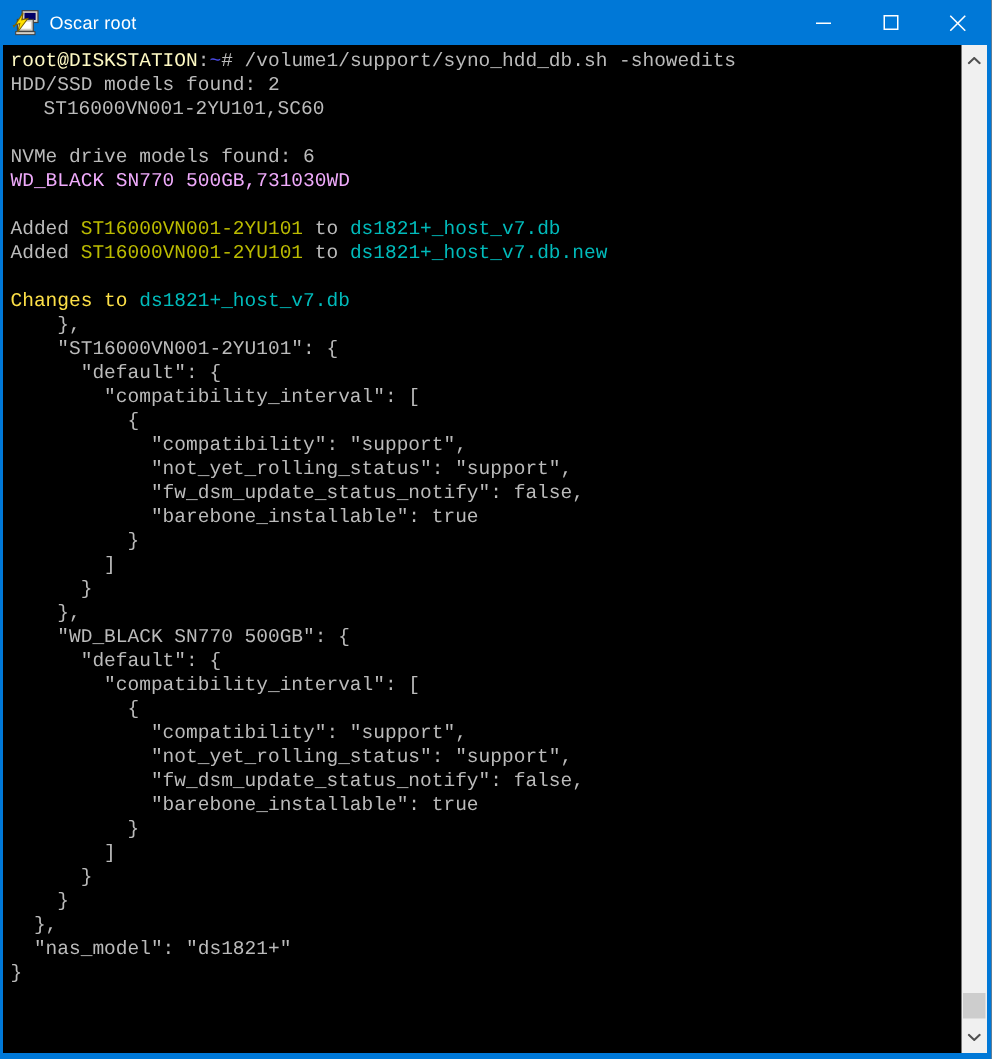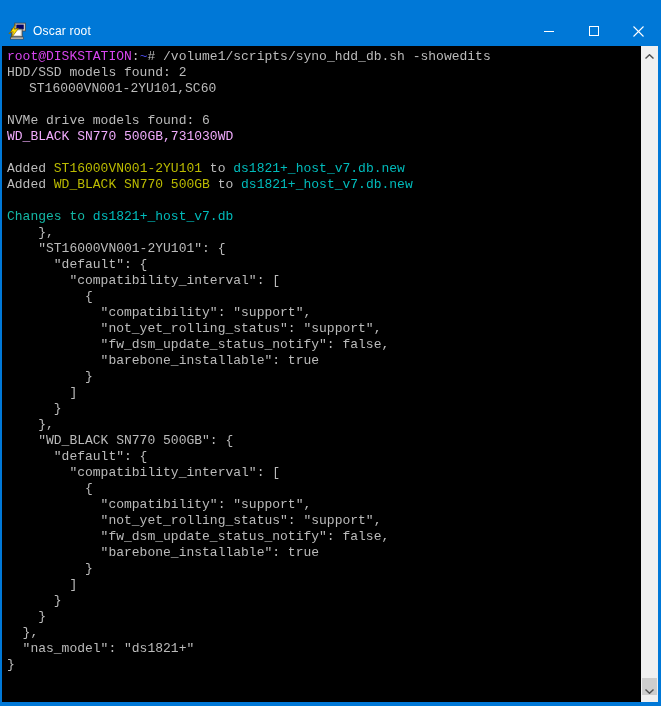--- a/index.html
+++ b/index.html
@@ -1,19 +1,19 @@
 <!DOCTYPE html>
 <html style="--accent: #0078D7; --titleFg: #FFFFFF; --termBg: #000000; --fg: #BBBBBB; --sbTrack: #F0F0F0; --sbThumb: #CDCDCD;"><head>
 <meta charset="utf-8">
 <style>
   * { margin:0; padding:0; box-sizing:border-box; }
   html,body { width:661px; height:706px; overflow:hidden; background:#fff;
               font-family:"Liberation Sans", sans-serif; }
   .window { width:661px; height:706px; background:var(--accent,#0078D7);
-            padding:16px 3px 4px 2px; display:flex; flex-direction:column; }
+            padding:0 3px 4px 2px; display:flex; flex-direction:column; }
   .titlebar { height:30px; flex:0 0 30px; display:flex; align-items:center;
               margin:0 -3px 0 -2px; padding-left:8px; color:var(--titleFg,#fff); }
   .app-icon { width:18px; height:18px; flex:0 0 18px; margin-right:7px; }
   .title-text { font-size:12px; letter-spacing:0.2px; flex:1 1 auto;
                 white-space:nowrap; overflow:hidden; }
   .tb-btn { width:45px; height:30px; display:flex; align-items:center;
             justify-content:center; cursor:default; }
   .glyph-min { width:10px; height:1px; background:#fff; }
   .glyph-max { width:10px; height:10px; border:1px solid #fff; }
   .body { flex:1 1 auto; display:flex; background:var(--termBg,#000); position:relative; }
@@ -53,31 +53,31 @@
     <div class="tb-btn">
       <svg width="11" height="11" viewBox="0 0 11 11">
         <line x1="0.5" y1="0.5" x2="10.5" y2="10.5" stroke="#fff" stroke-width="1.1"></line>
         <line x1="10.5" y1="0.5" x2="0.5" y2="10.5" stroke="#fff" stroke-width="1.1"></line>
       </svg>
     </div>
   </div>
 
   <div class="body">
     <div class="terminal">
-        <div class="term-line"><span style="color: #d946ef;">root@DISKSTATION</span><span style="color: rgb(187, 187, 187);">:</span><span style="color: rgb(76, 76, 236);">~</span><span style="color: rgb(187, 187, 187);"># /volume1/scripts/syno_hdd_db.sh -showedits</span></div>
+        <div class="term-line"><span style="color: #fef9c3;">root@DISKSTATION</span><span style="color: rgb(187, 187, 187);">:</span><span style="color: rgb(76, 76, 236);">~</span><span style="color: rgb(187, 187, 187);"># /volume1/support/syno_hdd_db.sh -showedits</span></div>
         <div class="term-line"><span style="color: rgb(187, 187, 187);">HDD/SSD models found: 2</span></div>
         <div class="term-line"><span style="color: rgb(187, 187, 187); margin-left: 22px;">ST16000VN001-2YU101,SC60</span></div>
         <div class="term-line"></div>
         <div class="term-line"><span style="color: rgb(187, 187, 187);">NVMe drive models found: 6</span></div>
         <div class="term-line"><span style="color: #f0abfc;">WD_BLACK SN770 500GB,731030WD</span></div>
         <div class="term-line"></div>
+        <div class="term-line"><span style="color: rgb(187, 187, 187);">Added </span><span style="color: rgb(187, 187, 0);">ST16000VN001-2YU101</span><span style="color: rgb(187, 187, 187);"> to </span><span style="color: rgb(0, 187, 187);">ds1821+_host_v7.db</span></div>
         <div class="term-line"><span style="color: rgb(187, 187, 187);">Added </span><span style="color: rgb(187, 187, 0);">ST16000VN001-2YU101</span><span style="color: rgb(187, 187, 187);"> to </span><span style="color: rgb(0, 187, 187);">ds1821+_host_v7.db.new</span></div>
-        <div class="term-line"><span style="color: rgb(187, 187, 187);">Added </span><span style="color: rgb(187, 187, 0);">WD_BLACK SN770 500GB</span><span style="color: rgb(187, 187, 187);"> to </span><span style="color: rgb(0, 187, 187);">ds1821+_host_v7.db.new</span></div>
         <div class="term-line"></div>
-        <div class="term-line"><span style="color: #14b8a6;">Changes to </span><span style="color: rgb(0, 187, 187);">ds1821+_host_v7.db</span></div>
+        <div class="term-line"><span style="color: #fde047;">Changes to </span><span style="color: rgb(0, 187, 187);">ds1821+_host_v7.db</span></div>
         <div class="term-line"><span style="color: rgb(187, 187, 187);">    },</span></div>
         <div class="term-line"><span style="color: rgb(187, 187, 187);">    "ST16000VN001-2YU101": {</span></div>
         <div class="term-line"><span style="color: rgb(187, 187, 187);">      "default": {</span></div>
         <div class="term-line"><span style="color: rgb(187, 187, 187);">        "compatibility_interval": [</span></div>
         <div class="term-line"><span style="color: rgb(187, 187, 187);">          {</span></div>
         <div class="term-line"><span style="color: rgb(187, 187, 187);">            "compatibility": "support",</span></div>
         <div class="term-line"><span style="color: rgb(187, 187, 187);">            "not_yet_rolling_status": "support",</span></div>
         <div class="term-line"><span style="color: rgb(187, 187, 187);">            "fw_dsm_update_status_notify": false,</span></div>
         <div class="term-line"><span style="color: rgb(187, 187, 187);">            "barebone_installable": true</span></div>
         <div class="term-line"><span style="color: rgb(187, 187, 187);">          }</span></div>

